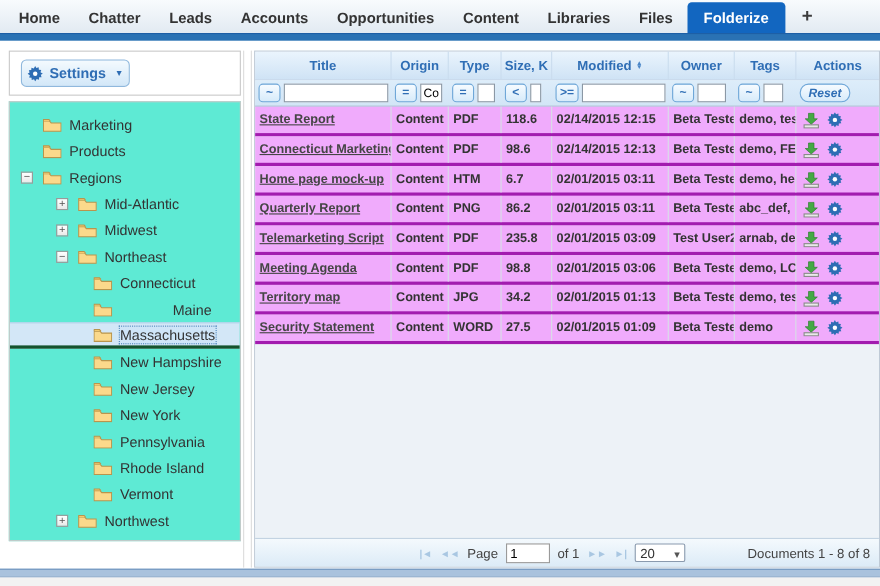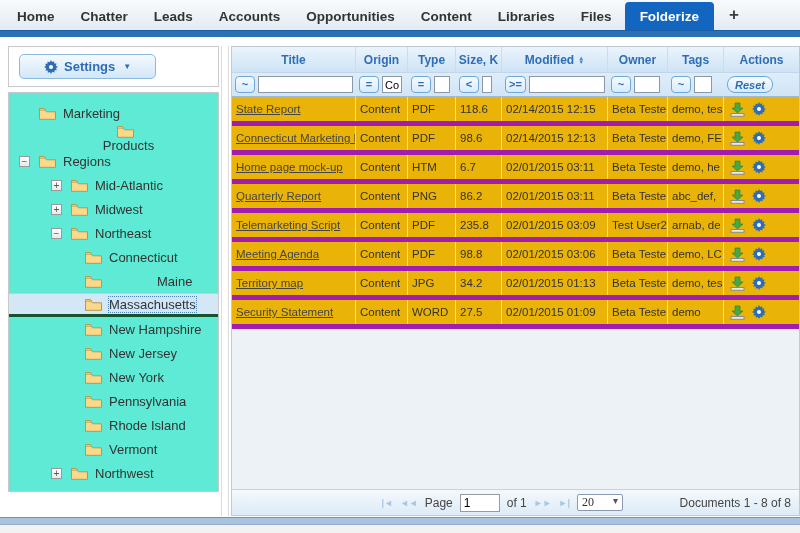--- a/index.html
+++ b/index.html
@@ -14,21 +14,21 @@
              cursor:pointer; white-space:nowrap; }
   .nav-tab.active { background:#1266c0; color:#ffffff; border-radius:4px 4px 0 0; padding:7px 15px 6px; }
   .nav-plus { padding:3px 15px 5px; font-size:17px; font-weight:bold; color:#3c3c3c; cursor:pointer; }
   .navline { position:absolute; top:30px; left:0; right:0; height:6px;
              background:#2a72b4; border-top:1px solid #1d5fa6; }
 
   
   .settings-box { position:absolute; left:8px; top:46px; width:211px; height:41px;
                   border:1px solid #c9c9c9; box-sizing:border-box;
                   display:flex; align-items:center; padding-left:10px; background:#fff; }
-  .settings-btn { display:inline-flex; align-items:center; gap:6px; padding:4px 24px;
+  .settings-btn { display:inline-flex; align-items:center; gap:6px; padding:4px 5px;
                   border:1px solid #8fb8dd; border-radius:5px;
                   background:linear-gradient(#f4fafe,#d2e7f8);
                   color:#2e6db4; font-weight:bold; font-size:13px; cursor:pointer; }
   .settings-btn .caret { font-size:8px; color:#2e6db4; margin-left:2px; }
 
   .tree-box { position:absolute; left:8px; top:92px; width:211px; height:400px;
               border:1px solid #c9c9c9; box-sizing:border-box; background:#5eead4;
               padding-top:8px; overflow:hidden; }
   .tree-row { height:24px; display:flex; align-items:center; box-sizing:border-box;
               font-size:13px; color:#333; cursor:pointer; }
@@ -60,21 +60,21 @@
         background:linear-gradient(#f6fbff,#d7ebfa); color:#2f6eb5;
         font-size:11px; font-weight:bold; line-height:15px; text-align:center;
         box-sizing:border-box; cursor:pointer; }
   .fin { height:17px; border:1px solid #8b98a5; box-sizing:border-box; font-size:11px;
          padding:0 2px; min-width:0; font-family:"Liberation Sans",sans-serif; }
   .reset-btn { height:17px; padding:0 7px; border:1px solid #6fa7d8; border-radius:8px;
                background:linear-gradient(#f6fbff,#d7ebfa); color:#2f6eb5;
                font-size:11px; font-weight:bold; cursor:pointer;
                font-family:"Liberation Sans",sans-serif;font-style:italic; }
 
-  .tr { display:flex; height:24px; background:#eab308; border-bottom:5px solid #a21caf; }
+  .tr { display:flex; height:24px; background:#f0abfc; border-bottom:3px solid #a21caf;font-weight:bold; }
   .td { font-size:11.5px; color:#333; padding:0 4px; box-sizing:border-box;
         border-right:1px solid #d8dfe6; display:flex; align-items:center;
         overflow:hidden; white-space:nowrap; }
   .link { text-decoration:underline; color:#454545; cursor:pointer; }
   .actions-cell { gap:7px; padding-left:6px; }
   .icon-btn { display:flex; cursor:pointer; }
 
   .col-title    { width:124px; flex:none; }
   .col-origin   { width:52px;  flex:none; }
   .col-type     { width:48px;  flex:none; }
@@ -89,22 +89,22 @@
   
   .pagebar { height:26px; background:linear-gradient(#f4f9fd,#dcebf7);
              border-top:1px solid #c3d3e2; display:flex; align-items:center;
              font-size:12px; color:#444; padding:0 8px; box-sizing:border-box; }
   .sp1 { flex:1.5; } .sp2 { flex:0.6; }
   .pager { display:flex; align-items:center; gap:7px; }
   .pg-btn { color:#a9c7e2; font-size:9px; font-weight:bold; cursor:default; }
   .page-input { width:32px; height:16px; border:1px solid #9a9a9a; font-size:12px;
                 padding:0 3px; font-family:"Liberation Sans",sans-serif; }
   .select { width:46px; height:17px; border:1px solid #8a9aae; border-radius:2px;
-            background:#fff; display:flex; align-items:flex-start; padding:0 4px;
-            box-sizing:border-box; font-size:12px; color:#333; cursor:pointer;font-family:Liberation Serif, serif; }
+            background:#fff; display:flex; align-items:flex-end; padding:0 4px;
+            box-sizing:border-box; font-size:12px; color:#333; cursor:pointer; }
   .select .arr { margin-left:auto; color:#555; font-size:10px; }
   .summary { white-space:nowrap; }
 
   
   .bottom-strip { position:absolute; left:0; right:0; top:517px; height:6px;
                   background:#a9c2dd; border-top:1px solid #6f94bd; border-bottom:1px solid #93aecb; }
   .bottom-gray  { position:absolute; left:0; right:0; top:525px; bottom:0; background:#f2f2f2; }
 </style>
 </head>
 <body>
@@ -150,21 +150,21 @@
 
     <span class="folder">
   <svg width="17" height="13" viewBox="0 0 17 13">
     <path d="M0.5 3 h5.4 l1.6 1.8 h9 V12.3 H0.5 Z" fill="#fbd98b" stroke="#b9954d" stroke-width="1"></path>
     <path d="M0.5 3 V1.6 h5 l1.2 1.4" fill="#f4ca6e" stroke="#b9954d" stroke-width="1"></path>
   </svg>
 </span>
     <span class="tree-label">Marketing</span>
   </div>
 
-  <div class="tree-row" style="padding-left: 30px; flex-direction: column;">
+  <div class="tree-row" style="padding-left: 30px;">
 
     <span class="folder">
   <svg width="17" height="13" viewBox="0 0 17 13">
     <path d="M0.5 3 h5.4 l1.6 1.8 h9 V12.3 H0.5 Z" fill="#fbd98b" stroke="#b9954d" stroke-width="1"></path>
     <path d="M0.5 3 V1.6 h5 l1.2 1.4" fill="#f4ca6e" stroke="#b9954d" stroke-width="1"></path>
   </svg>
 </span>
     <span class="tree-label">Products</span>
   </div>
 

